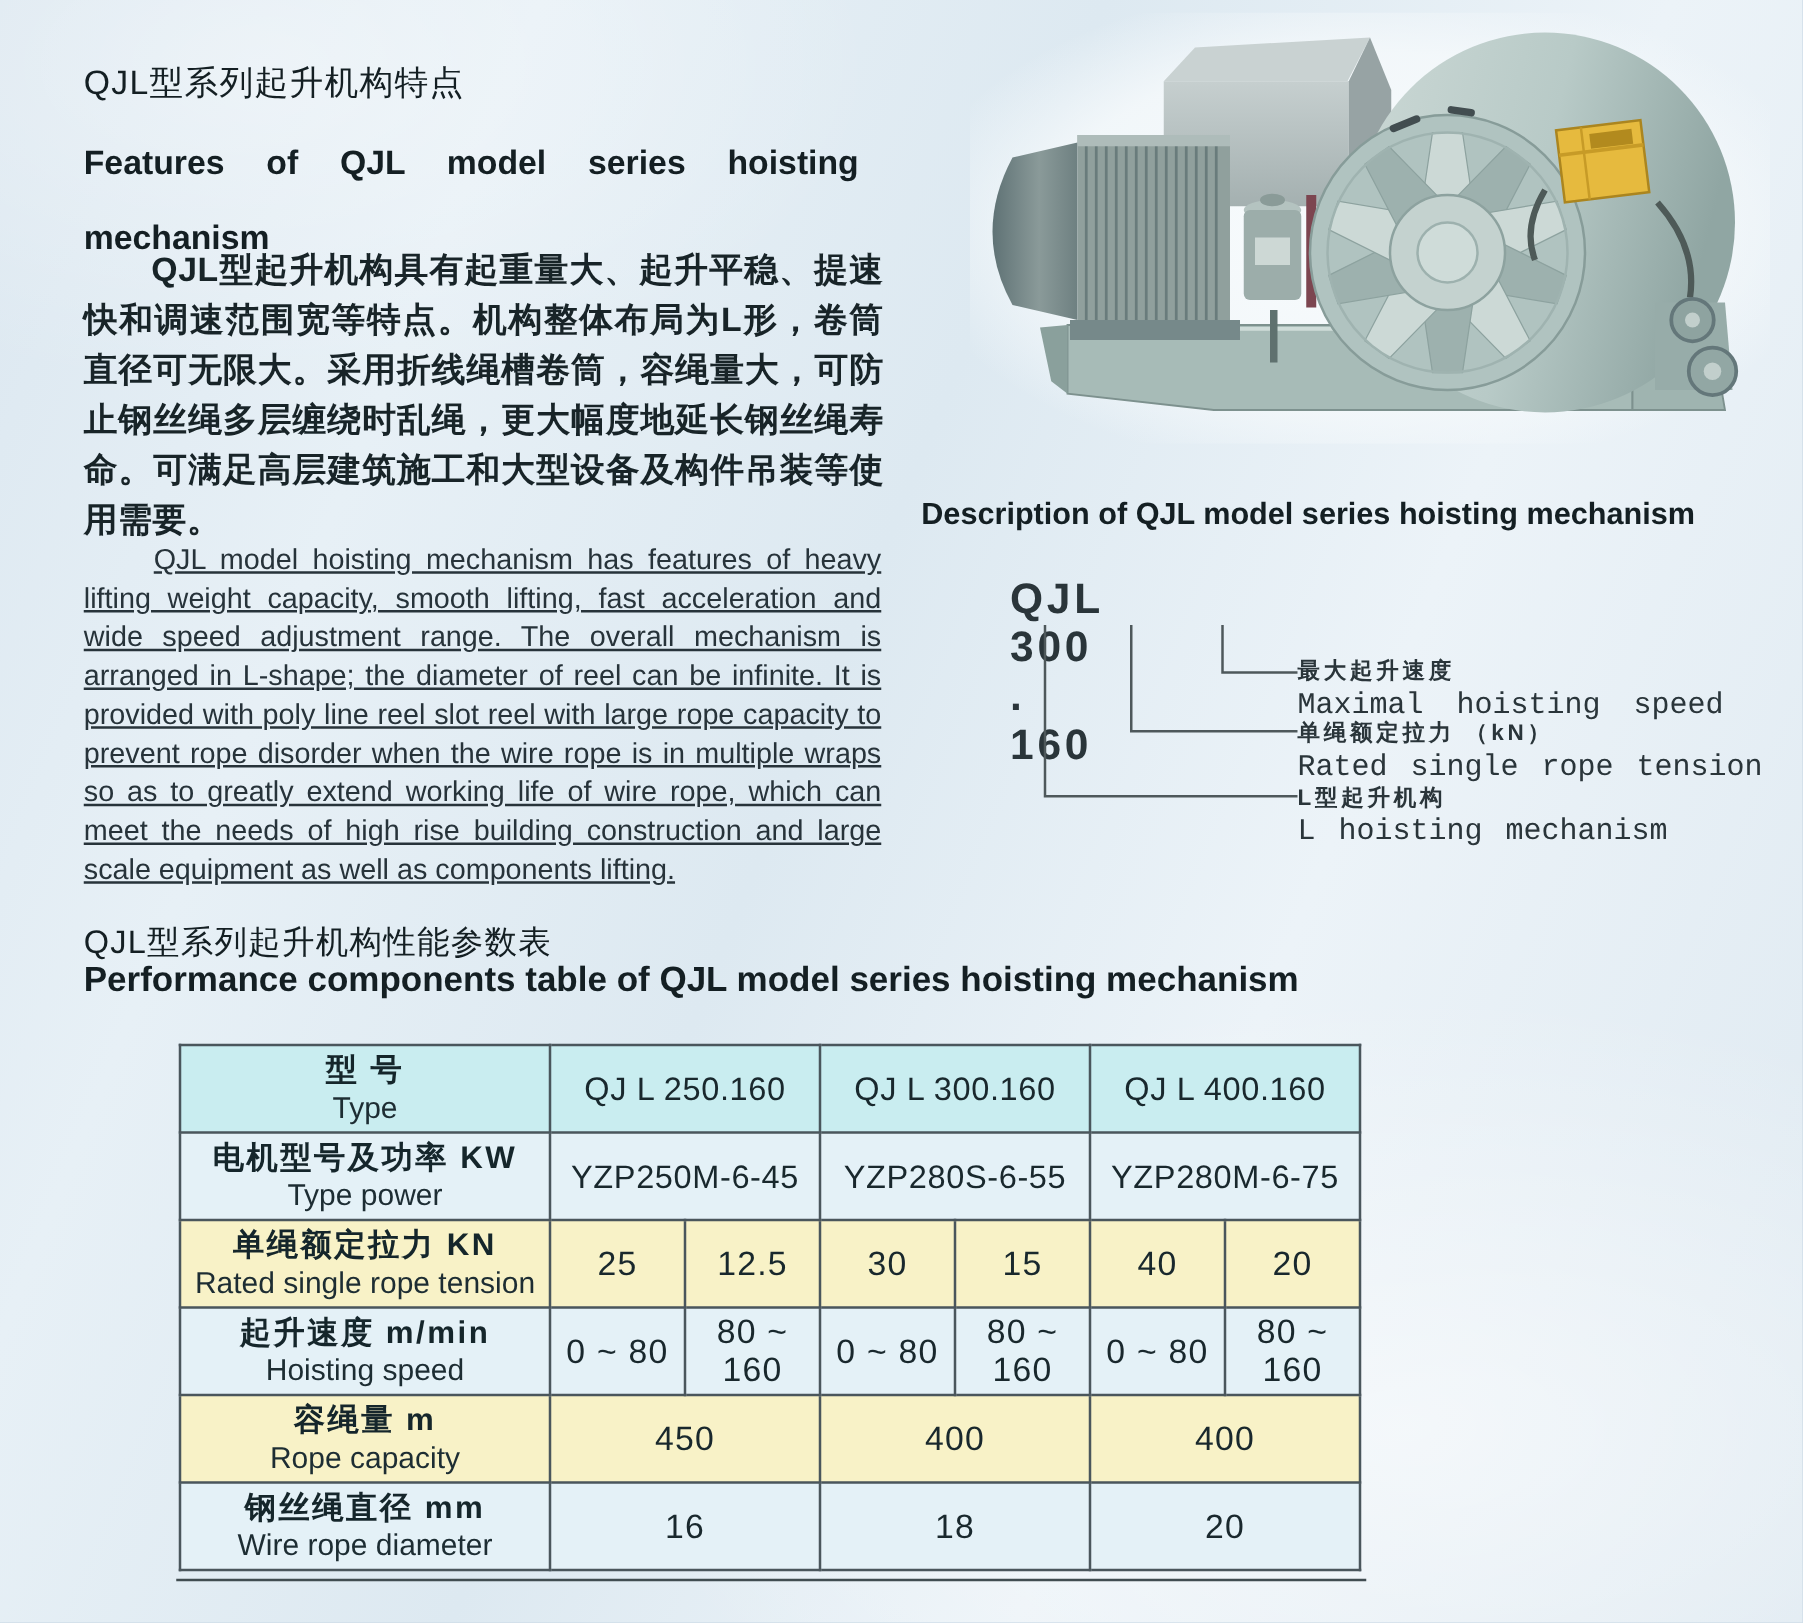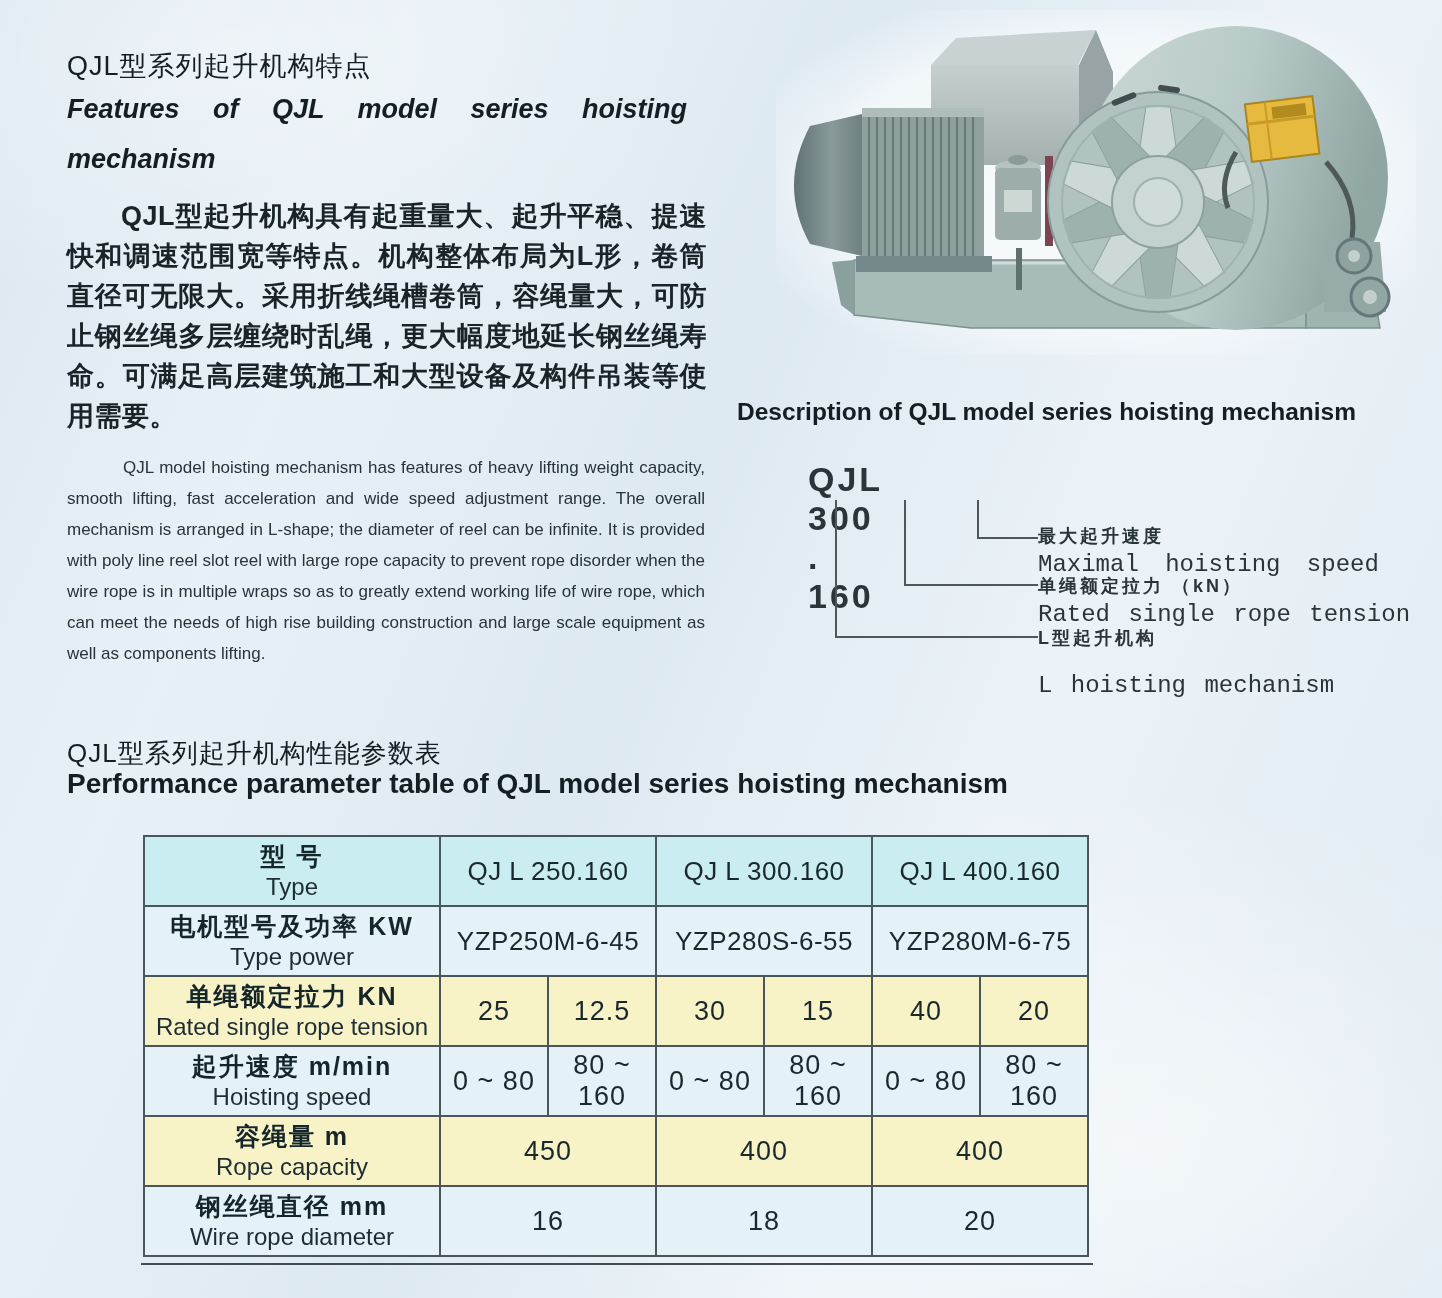--- a/index.html
+++ b/index.html
@@ -15,36 +15,36 @@
       radial-gradient(ellipse 900px 500px at 78% 88%, rgba(255,255,255,0.55), rgba(255,255,255,0) 70%),
       radial-gradient(ellipse 700px 380px at 15% 4%, rgba(255,255,255,0.4), rgba(255,255,255,0) 70%),
       linear-gradient(112deg,#dbe7f0 0%,#e7f0f6 22%,#dde9f1 45%,#ecf3f8 68%,#dee9f1 100%);
   }
   .abs{position:absolute;}
 
   
   .h-zh{font-weight:normal;font-size:27px;letter-spacing:1px;color:#141f23;}
   .h-en{font-weight:bold;font-size:27px;color:#141f23;}
   .features-title-zh{left:67px;top:48px;}
-  .features-title-en{left:67px;top:84px;width:620px;line-height:50px;text-align:justify;text-align-last:left;font-style:italic;}
+  .features-title-en{left:67px;top:100px;width:620px;line-height:60px;text-align:justify;text-align-last:left;}
   .desc-title-zh{left:737px;top:364px;font-size:26px;}
   .desc-title-en{left:737px;top:398px;font-size:24.5px;}
   .param-title-zh{left:67px;top:736px;font-size:26px;}
   .param-title-en{left:67px;top:768px;font-size:28px;}
 
   
   .para-zh{
     left:67px;top:196px;width:640px;
     font-size:27px;line-height:40px;font-weight:600;
     text-align:justify;text-indent:2em;letter-spacing:0.5px;color:#182428;
   }
   .para-en{
-    left:67px;top:452px;width:638px;
-    font-size:17px;line-height:31px;
-    text-align:justify;text-indent:56px;color:#27333a;
+    left:67px;top:432px;width:638px;
+    font-size:23px;line-height:31px;
+    text-align:justify;text-indent:56px;color:#27333a;text-decoration:underline;
   }
 
   
   .machine{left:766px;top:10px;width:660px;height:345px;}
 
   
   .model-code{
     left:808px;top:460px;
     display:flex;align-items:baseline;
     font-size:34px;font-weight:bold;letter-spacing:3px;color:#2a353a;flex-direction:column;
@@ -52,21 +52,21 @@
   .model-code .part{margin-right:22px;}
   .model-code .sep{margin-right:22px;margin-left:-8px;}
   .leader-svg{left:800px;top:498px;width:250px;height:185px;}
   .callout-zh{left:1038px;font-size:18px;letter-spacing:3px;color:#2a353a;font-weight:600;}
   .callout-en{left:1038px;font-family:"Liberation Mono","DejaVu Sans Mono",monospace;font-size:24px;color:#2a353a;}
   .c1-zh{top:524px;}
   .c1-en{top:551px;word-spacing:12px;}
   .c2-zh{top:574px;}
   .c2-en{top:601px;word-spacing:4px;}
   .c3-zh{top:626px;}
-  .c3-en{top:652px;word-spacing:4px;margin-top:20px;}
+  .c3-en{top:652px;word-spacing:4px;}
 
   
   .tbl-wrap{left:143px;top:835px;width:948px;}
   .tbl-wrap::after{
     content:"";position:absolute;left:-2px;right:-2px;bottom:-8px;
     border-bottom:2px solid #414d51;
   }
   table.params{
     border-collapse:collapse;table-layout:fixed;width:864px;
     border:2px solid #38444a;
@@ -238,21 +238,21 @@
   </svg>
 
   <div class="abs callout-zh c1-zh">最大起升速度</div>
   <div class="abs callout-en c1-en">Maximal hoisting speed</div>
   <div class="abs callout-zh c2-zh">单绳额定拉力 （kN）</div>
   <div class="abs callout-en c2-en">Rated single rope tension</div>
   <div class="abs callout-zh c3-zh">L型起升机构</div>
   <div class="abs callout-en c3-en">L hoisting mechanism</div>
 
   <div class="abs h-zh param-title-zh">QJL型系列起升机构性能参数表</div>
-  <div class="abs h-en param-title-en">Performance parameter table of QJL model series hoisting mechanism</div>
+  <div class="abs h-en param-title-en">Performance components table of QJL model series hoisting mechanism</div>
 
   <div class="abs tbl-wrap">
     <table class="params">
       <colgroup>
         <col class="c-label">
         <col class="c-d">
           <col class="c-d">
           <col class="c-d">
           <col class="c-d">
           <col class="c-d">

